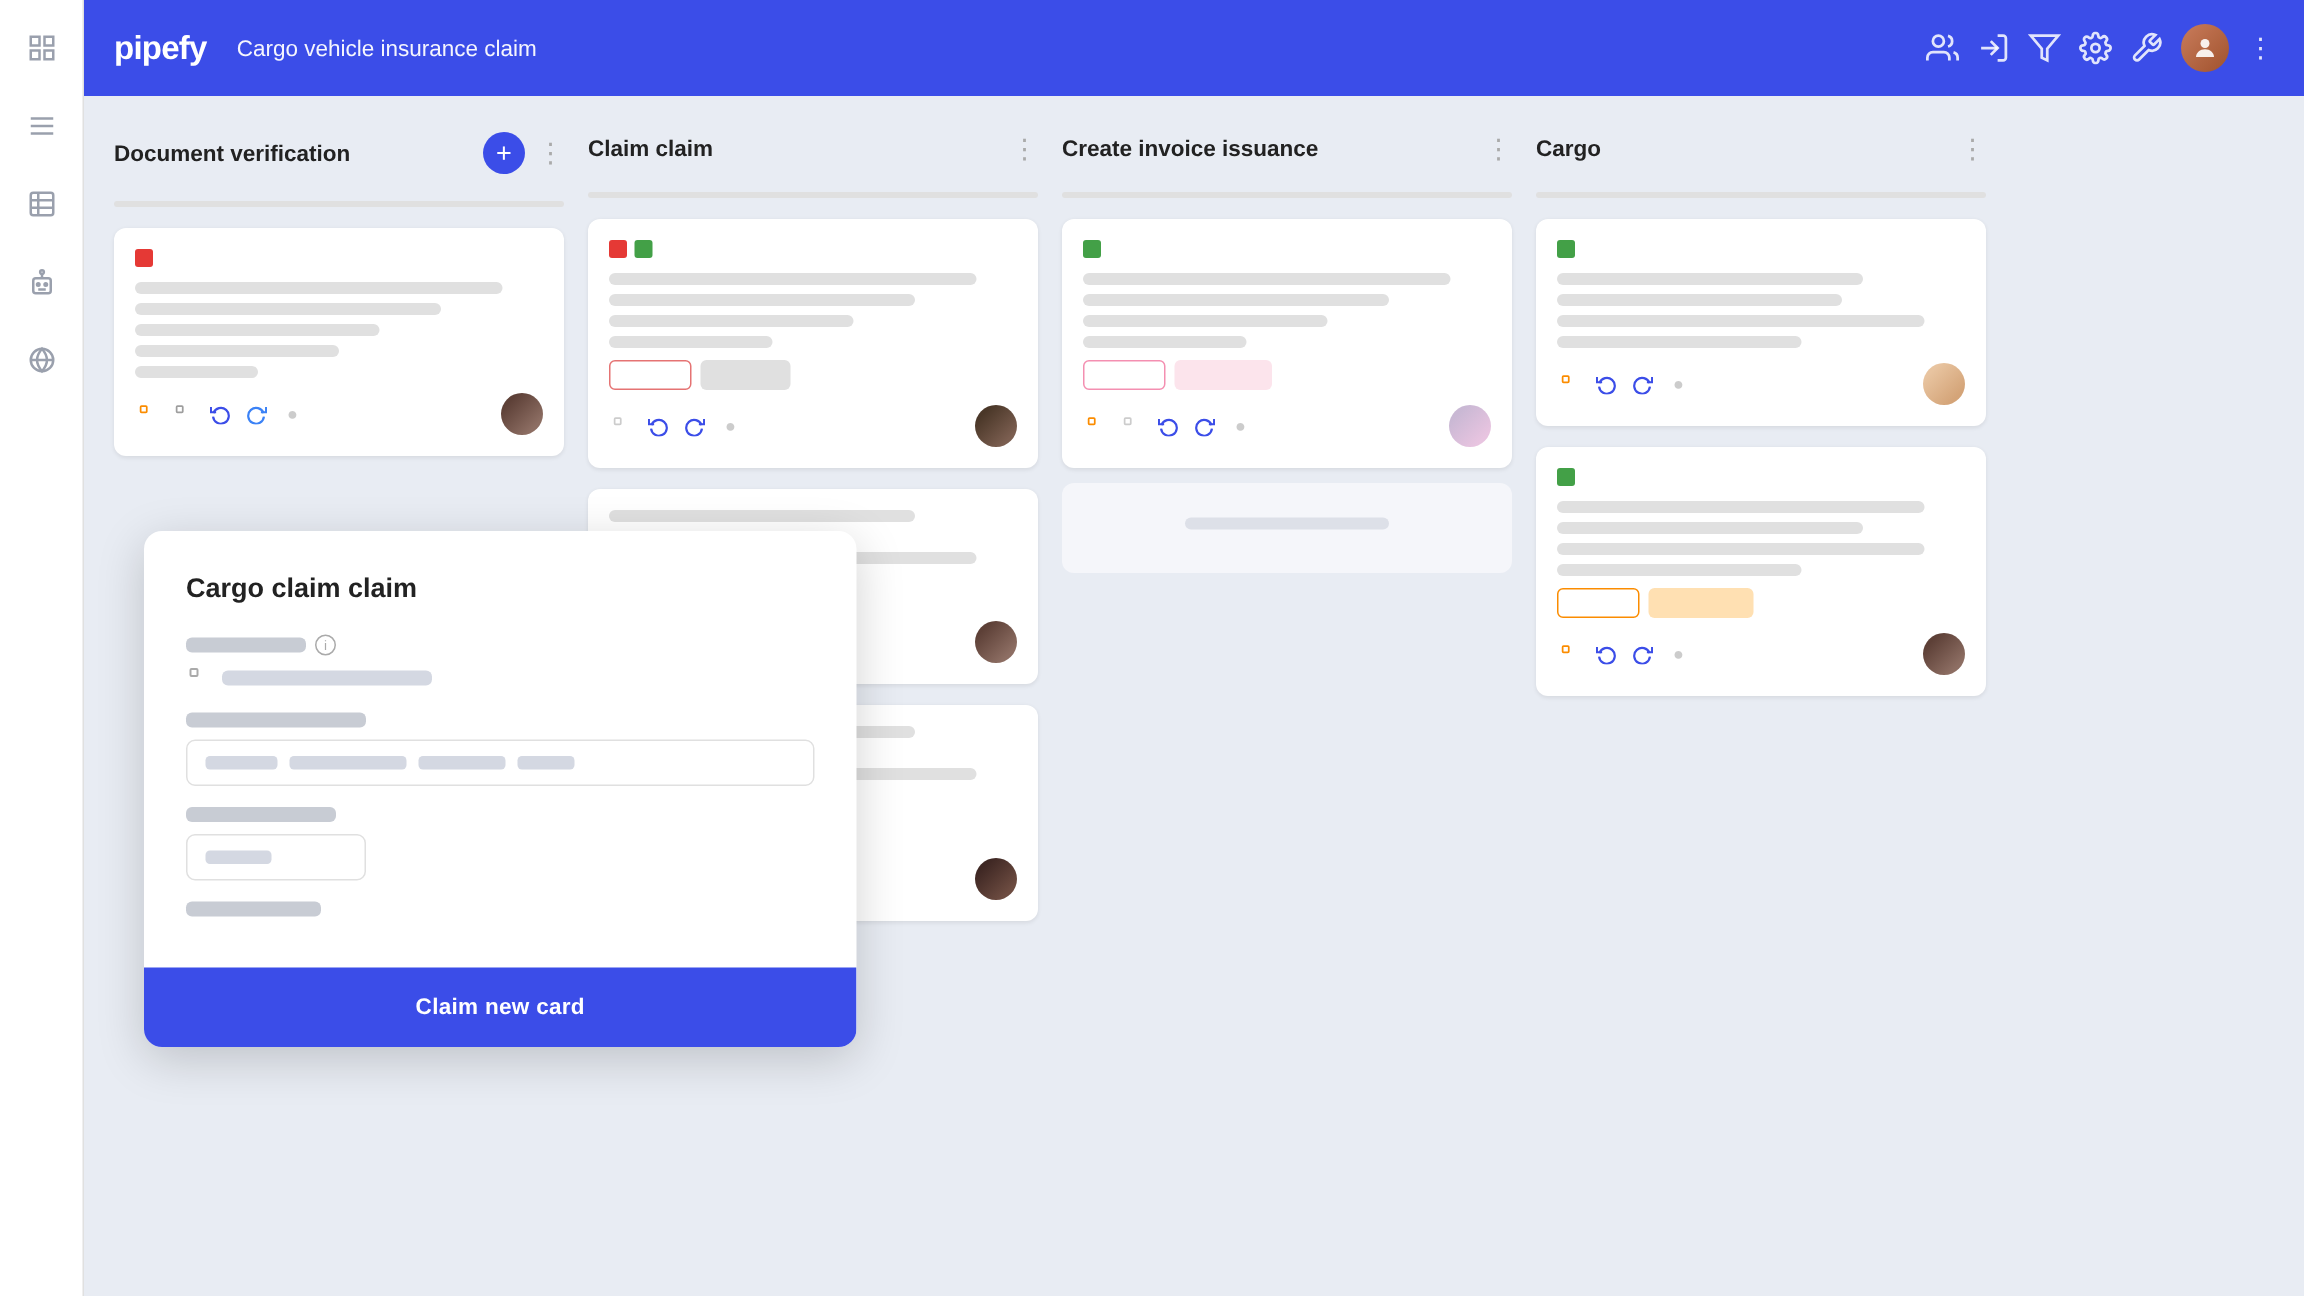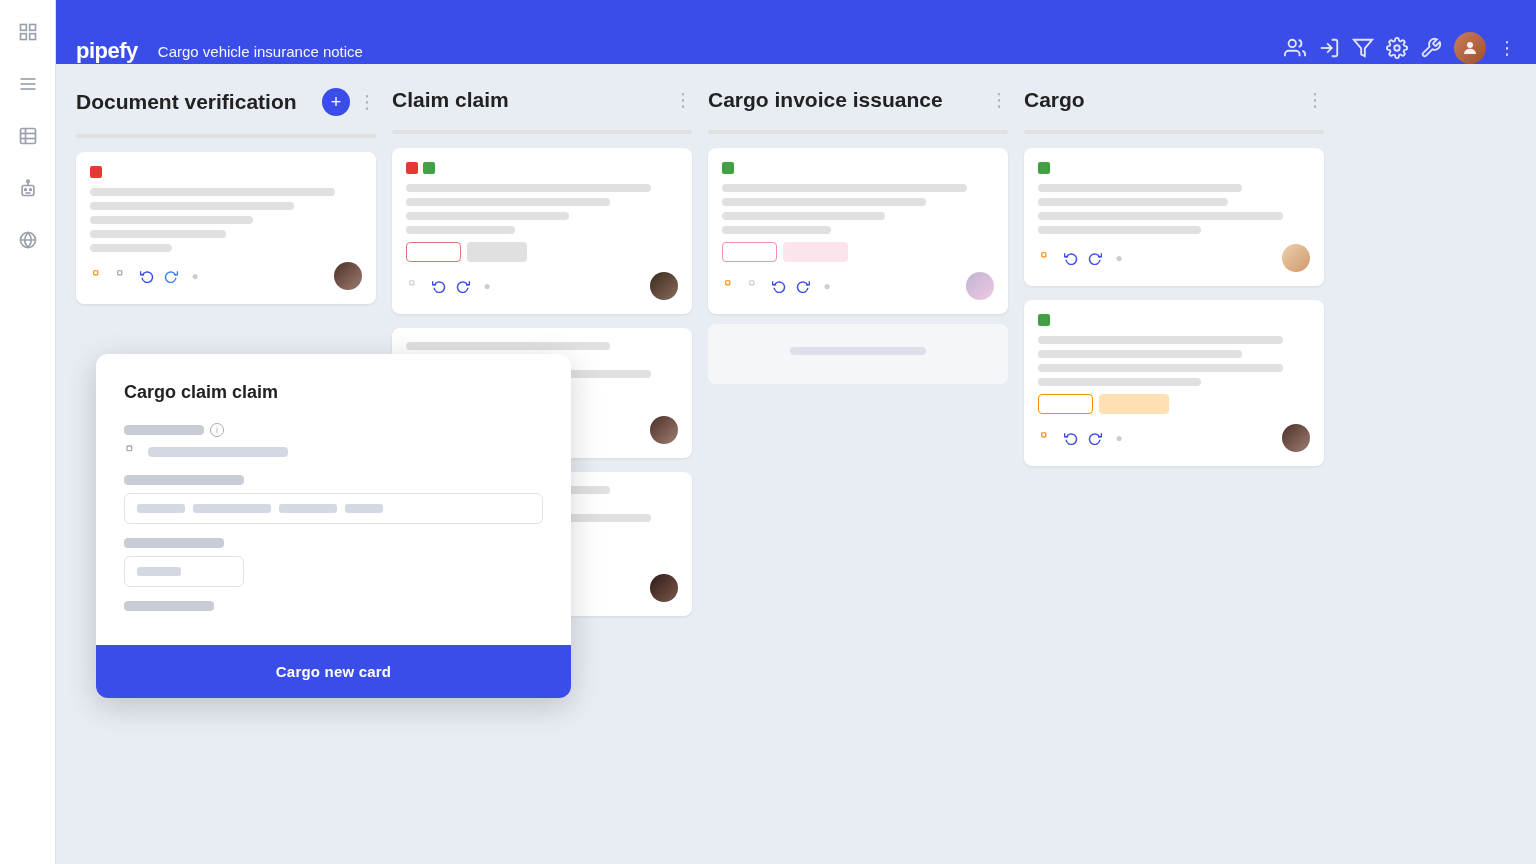--- a/index.html
+++ b/index.html
@@ -42,21 +42,21 @@
       display: flex;
       flex-direction: column;
       overflow: hidden;
     }
 
     
     .header {
       background: #3b4de8;
       height: 64px;
       display: flex;
-      align-items: flex-end;
+      align-items: center;
       padding: 0 20px;
       justify-content: space-between;
     }
     .header-left {
       display: flex;
       align-items: center;
       gap: 20px;
     }
     .header-title {
       color: #fff;
@@ -107,21 +107,21 @@
       flex-direction: column;
       gap: 10px;
     }
     .column-header {
       display: flex;
       align-items: center;
       gap: 8px;
       padding: 4px 0 8px 0;
     }
     .column-title {
-      font-size: 21px;
+      font-size: 15px;
       font-weight: 600;
       color: #222;
       flex: 1;
     }
     .column-add-btn {
       width: 28px;
       height: 28px;
       border-radius: 50%;
       background: #3b4de8;
       color: #fff;
@@ -436,21 +436,21 @@
         <path d="M3 12h18M12 3c-2.5 3-4 5.5-4 9s1.5 6 4 9c2.5-3 4-5.5 4-9s-1.5-6-4-9z"></path>
       </svg>
   </div>
 </div>
 
 <div class="main">
 
   <div class="header">
     <div class="header-left">
       <div class="pipefy-logo">pipefy</div>
-      <div class="header-title">Cargo vehicle insurance notice</div>
+      <div class="header-title">Cargo vehicle insurance claim</div>
     </div>
     <div class="header-right">
       <div class="header-icon">
         <svg width="22" height="22" viewBox="0 0 24 24" fill="none" stroke="rgba(255,255,255,0.85)" stroke-width="2">
             <path d="M17 21v-2a4 4 0 0 0-4-4H5a4 4 0 0 0-4 4v2"></path>
             <circle cx="9" cy="7" r="4"></circle>
             <path d="M23 21v-2a4 4 0 0 0-3-3.87"></path>
             <path d="M16 3.13a4 4 0 0 1 0 7.75"></path>
           </svg>
       </div>
@@ -633,21 +633,21 @@
             </div>
             <div class="card-icon gray">●</div>
           </div>
           <div class="avatar-face" style="background: linear-gradient(135deg, #3e2723 20%, #6d4c41 80%);"></div>
         </div>
       </div>
     </div>
 
     <div class="column">
       <div class="column-header">
-        <span class="column-title">Cargo invoice issuance</span>
+        <span class="column-title">Create invoice issuance</span>
         <span class="column-menu">⋮</span>
       </div>
       <div class="column-progress"></div>
 
       <div class="card">
         <div class="card-tag-row">
           <div class="tag-dot tag-green"></div>
         </div>
         <div class="card-line long"></div>
         <div class="card-line medium"></div>
@@ -806,18 +806,18 @@
             <span style="height:9px;background:#d4d8e2;border-radius:3px;width:44px;display:inline-block;"></span>
           </div>
         </div>
 
         <div class="form-field-group">
           <div class="form-third-label"></div>
         </div>
       </div>
 
       <div class="form-footer">
-        <button class="form-submit-btn">Cargo new card</button>
+        <button class="form-submit-btn">Claim new card</button>
       </div>
     </div>
 
   </div>
 </div>
 
 </body></html>

